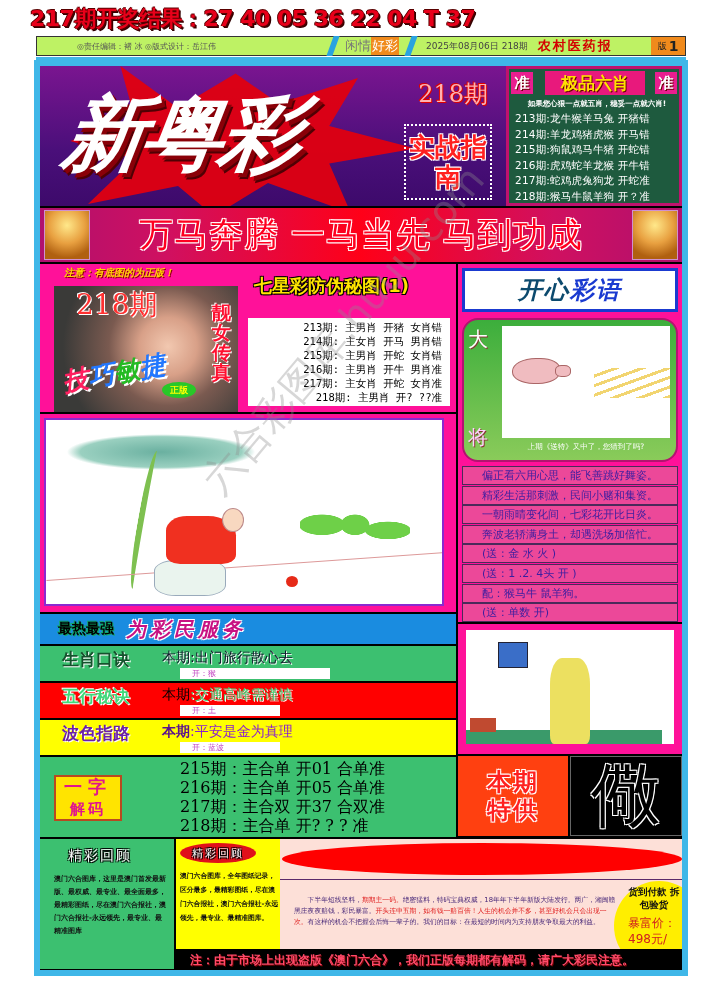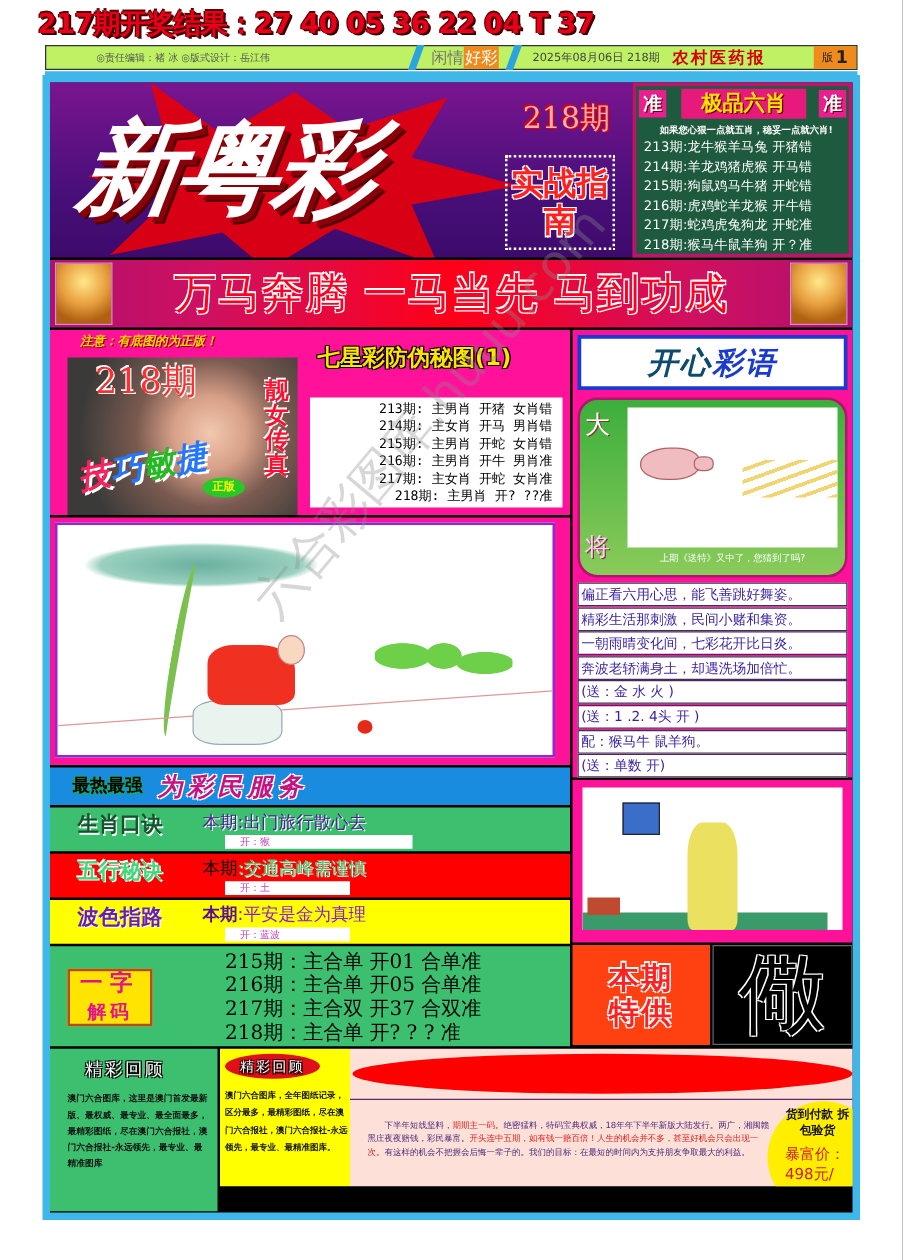--- a/index.html
+++ b/index.html
@@ -140,21 +140,21 @@
   .happy .pic-area .ch1, .happy .pic-area .ch2 { position: absolute; left: 4px; font-size: 20px; color: #fff; font-family: "DejaVu Serif", serif; text-shadow: 1px 1px 0 #833; }
   .happy .pic-area .ch1 { top: 6px; } .happy .pic-area .ch2 { top: 104px; color: #ffd0ff; }
   .happy .pic-area .pic { position: absolute; left: 38px; top: 6px; width: 168px; height: 112px; background: #fff; overflow: hidden; }
   .pig { position: absolute; left: 10px; top: 32px; width: 48px; height: 26px; background: #f0bcc0; border-radius: 50% 40% 45% 45%; border: 1px solid #a66; }
   .pig::after { content: ""; position: absolute; right: -12px; top: 6px; width: 14px; height: 10px; background: #f0bcc0; border-radius: 40%; border: 1px solid #a66; }
   .fire { position: absolute; left: 92px; top: 42px; width: 76px; height: 30px; background: repeating-linear-gradient(-20deg, #f0d060 0 3px, #fff 3px 9px); opacity: .9; }
   .happy .pic-area .caption { position: absolute; left: 38px; top: 122px; width: 168px; font-size: 7.5px; color: #fff; text-align: center; white-space: nowrap; }
 
   
   .verses { position: absolute; left: 418px; top: 398px; width: 224px; height: 158px; background: #ff1199; padding: 2px 4px; }
-  .verses .row { height: 19px; margin-bottom: 0.6px; background: #ffffff; border: 1px solid #4a2a5a; font-size: 11px; color: #3a1ea0; line-height: 17px; padding-left: 2px; white-space: nowrap; overflow: hidden; }
+  .verses .row { height: 19px; margin-bottom: 0.6px; background: #ec4899; border: 1px solid #4a2a5a; font-size: 11px; color: #3a1ea0; line-height: 17px; padding-left: 19px; white-space: nowrap; overflow: hidden; }
 
   
   .story { position: absolute; left: 0; top: 348px; width: 416px; height: 198px; background: #ff1199; padding: 4px; }
   .story .pic { width: 400px; height: 188px; background: #fff; position: relative; overflow: hidden; border: 2px solid #8a2ad0; }
   .tree-trunk { position: absolute; left: 92px; top: 30px; width: 14px; height: 140px; border-left: 6px solid #7ec050; border-radius: 50% 0 0 50%; transform: rotate(10deg); }
   .tree-top { position: absolute; left: 20px; top: 14px; width: 190px; height: 36px; background: radial-gradient(ellipse at center, #6ab0a0 0%, #9ad0c0 60%, transparent 70%); }
   .boy-body { position: absolute; left: 120px; top: 96px; width: 70px; height: 48px; background: #f03020; border-radius: 30% 40% 20% 20%; }
   .boy-head { position: absolute; left: 176px; top: 88px; width: 22px; height: 24px; background: #f8d8c0; border-radius: 50%; border: 1px solid #b88; }
   .boy-legs { position: absolute; left: 108px; top: 140px; width: 72px; height: 36px; background: #eaf4ee; border: 1px solid #9ab; border-radius: 30%; }
   .apple { position: absolute; left: 240px; top: 156px; width: 12px; height: 11px; background: #e62a18; border-radius: 50%; }
@@ -165,21 +165,21 @@
   .service { position: absolute; left: 0; top: 548px; width: 416px; height: 30px; background: #1a8ce0; display: flex; align-items: center; padding-left: 18px; }
   .service .a { font-size: 14px; font-weight: bold; color: #000000; text-shadow: 1px 1px 0 #1a6, -1px -1px 0 #1a6; margin-right: 12px; }
   .service .b { font-size: 20px; font-weight: bold; font-style: italic; color: #c81282; text-shadow: 1px 1px 0 #fff, -1px -1px 0 #fff, 1px -1px 0 #fff, -1px 1px 0 #fff; letter-spacing: 4px; }
 
   .rhyme { position: absolute; left: 0; width: 416px; height: 35px; }
   .rhyme .label { position: absolute; left: 22px; top: 2px; font-size: 17px; font-weight: bold; white-space: nowrap; }
   .rhyme .this { position: absolute; left: 122px; top: 3px; font-size: 14px; white-space: nowrap; }
   .rhyme .open { position: absolute; left: 140px; top: 22px; width: 150px; height: 11px; background: #fff; font-size: 8px; color: #c040c0; padding-left: 12px; line-height: 11px; }
   .r1 { top: 580px; background: #3cc070; }
   .r1 .label { color: #14532d; text-shadow: 1px 1px 0 #fff; }
-  .r1 .this { color: #4c1d95; text-shadow: 1px 1px 0 #fff; }
+  .r1 .this { color: #0f172a; text-shadow: 1px 1px 0 #fff; }
   .r2 { top: 617px; background: #ff0000; }
   .r2 .label { color: #3fd87a; text-shadow: 1px 1px 0 #fff, -1px -1px 0 #fff; }
   .r2 .this { color: #3fd87a; text-shadow: 1px 1px 0 #fff; }
   .r2 .this .k { color: #000; text-shadow: none; }
   .r2 .open { width: 100px; }
   .r3 { top: 654px; background: #ffff00; }
   .r3 .label { color: #6a1fa8; text-shadow: 1px 1px 0 #fff; }
   .r3 .this { color: #8a1fd0; }
   .r3 .this .k { color: #5a1090; font-weight: bold; }
   .r3 .open { width: 100px; }
@@ -406,17 +406,18 @@
     </div>
     <div class="promo">
       <div class="oval"></div>
       <div class="rule"></div>
       <div class="body"><span>下半年短线坚料，</span><span class="red">期期主一码。</span><span>绝密猛料，特码宝典权威，18年年下半年新版大陆发行。两广，湘闽赣黑庄夜夜赔钱，彩民暴富。</span><span class="red">开头连中五期，如有钱一赔百倍！人生的机会并不多，甚至好机会只会出现一次。</span><span>有这样的机会不把握会后悔一辈子的。我们的目标：在最短的时间内为支持朋友争取最大的利益。</span></div>
       <div class="circle"></div>
       <div class="cod">货到付款 拆包验货</div>
       <div class="price-label">暴富价：</div>
       <div class="price">498元/套!</div>
     </div>
+    <div class="footnote">注：由于市场上出现盗版《澳门六合》，我们正版每期都有解码，请广大彩民注意。</div>
 
   </div>
 </div>
 
 <div class="watermark">六合彩图库.huuu.com</div>
 
 </body></html>

